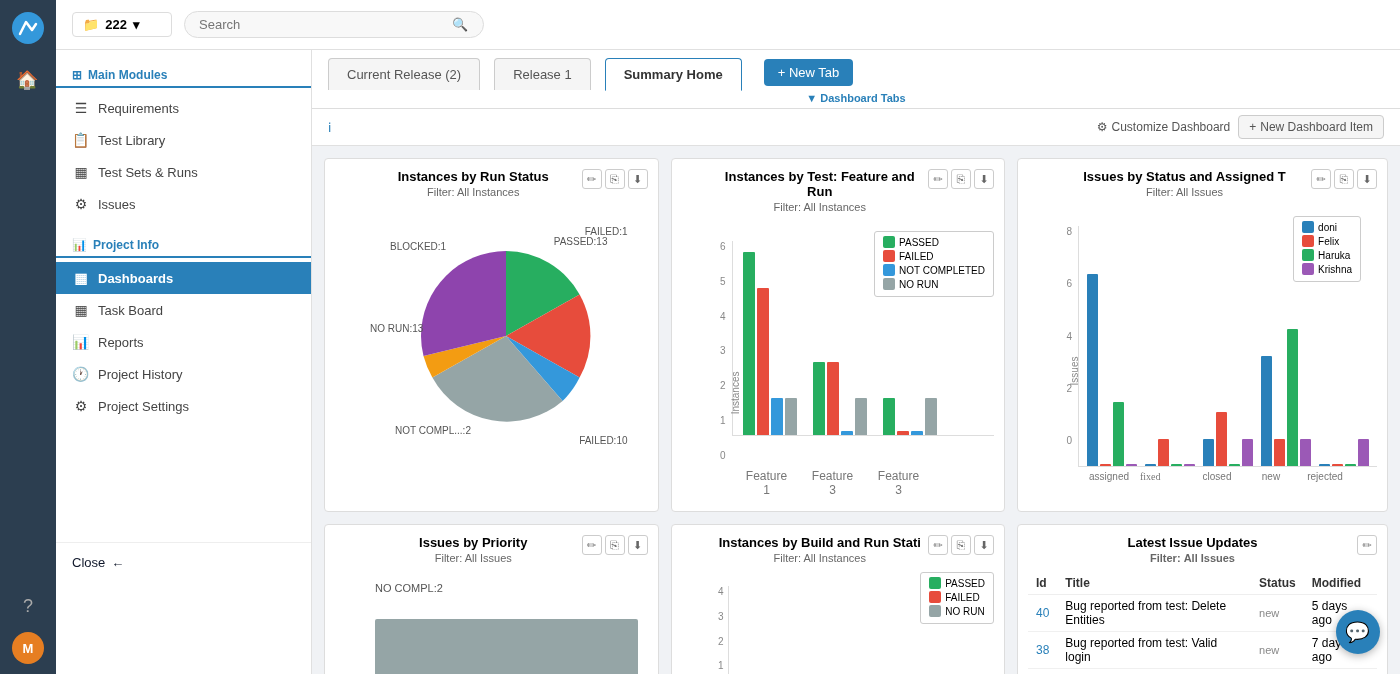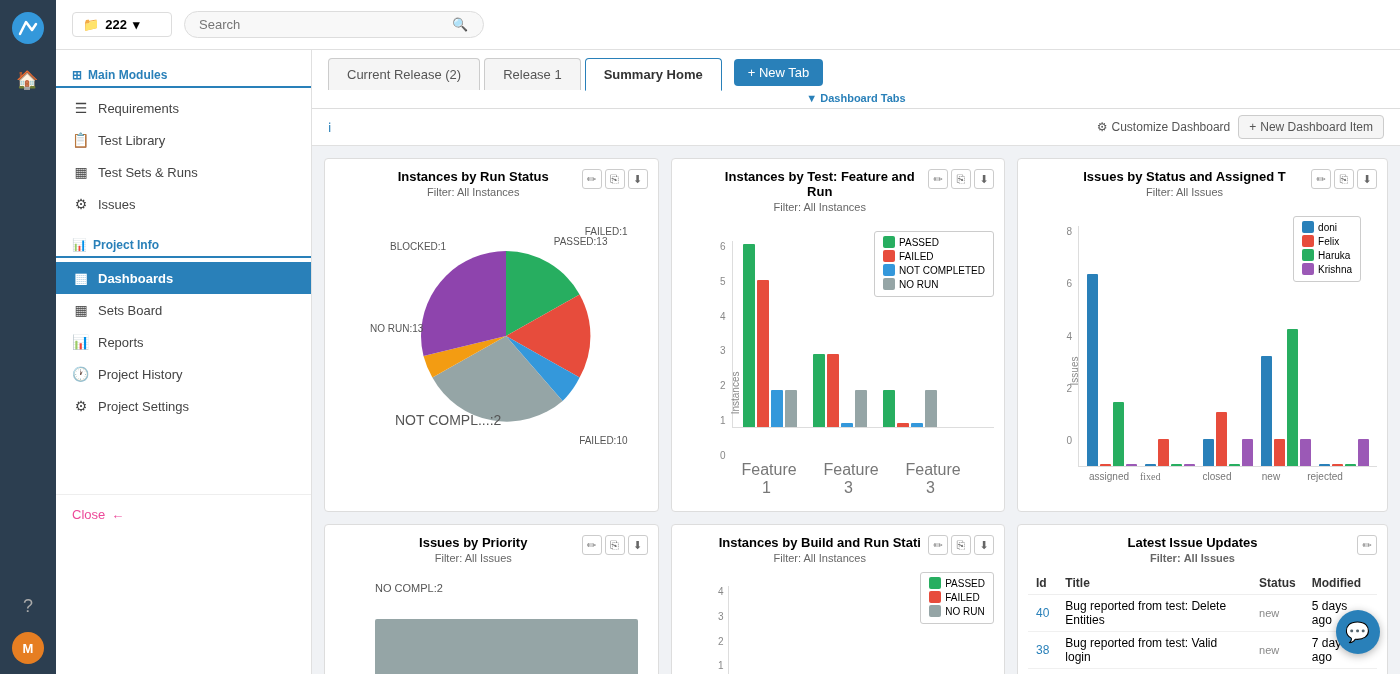--- a/index.html
+++ b/index.html
@@ -185,46 +185,46 @@
         <div class="project-info-title">
           <span>📊</span>
           <span>Project Info</span>
         </div>
         <div class="sidebar-item active">
           <span class="item-icon">▦</span>
           <span>Dashboards</span>
         </div>
         <div class="sidebar-item">
           <span class="item-icon">▦</span>
-          <span>Sets Board</span>
+          <span>Task Board</span>
         </div>
         <div class="sidebar-item">
           <span class="item-icon">📊</span>
           <span>Reports</span>
         </div>
         <div class="sidebar-item">
           <span class="item-icon">🕐</span>
           <span>Project History</span>
         </div>
         <div class="sidebar-item">
           <span class="item-icon">⚙</span>
           <span>Project Settings</span>
         </div>
       </div>
 
-      <div style="margin-top: 72px; padding: 12px 16px; border-top: 1px solid #eee; display: flex; align-items: center; gap: 6px; cursor: pointer; color: #ec4899;">
+      <div style="margin-top: 120px; padding: 12px 16px; border-top: 1px solid #eee; display: flex; align-items: center; gap: 6px; cursor: pointer; color: #0f172a;">
         <span>Close</span>
         <span>←</span>
       </div>
     </div>
 
     <div class="dashboard-area">
 
       <div style="background:white; border-bottom:1px solid #ddd;">
-        <div style="display:flex; align-items:flex-end; padding: 8px 16px 0; gap: 2px;">
+        <div style="display:flex; align-items:flex-end; padding: 8px 16px 0; gap: 12px;">
           <div class="tab">Current Release (2)</div>
           <div class="tab">Release 1</div>
           <div class="tab active">Summary Home</div>
           <div class="tab-new">+ New Tab</div>
         </div>
         <div class="tabs-label-row">
           <span style="color:#2980b9;">▼</span>&nbsp;
           <span>Dashboard Tabs</span>
         </div>
       </div>
@@ -270,21 +270,21 @@
               <path d="M0,0 L-73.6,41.5 A85,85 0 0,1 -82.5,20 Z" fill="#f39c12"></path>
 
               <path d="M0,0 L-82.5,20 A85,85 0 0,1 -85,0 Z" fill="#8e44ad"></path>
 
               <path d="M0,0 L-85,0 A85,85 0 0,1 0,-85 Z" fill="#8e44ad"></path>
             </svg>
 
             <div style="position:absolute; top:20px; right:20px; font-size:10px; color:#555;">FAILED:1</div>
             <div style="position:absolute; top:35px; left:25px; font-size:10px; color:#555;">BLOCKED:1</div>
             <div style="position:absolute; top:45%; left:5px; font-size:10px; color:#555;">NO RUN:13</div>
-            <div style="position:absolute; bottom:38px; left:30px; font-size:14px; color:#555;">NOT COMPL...:2</div>
+            <div style="position:absolute; bottom:30px; left:30px; font-size:10px; color:#555;">NOT COMPL...:2</div>
             <div style="position:absolute; bottom:20px; right:20px; font-size:10px; color:#555;">FAILED:10</div>
             <div style="position:absolute; top:30px; right:40px; font-size:10px; color:#555;">PASSED:13</div>
           </div>
         </div>
 
         <div class="chart-card chart-wrapper">
           <div style="display:flex; justify-content:space-between; align-items:flex-start;">
             <div style="flex:1;">
               <div class="chart-title">Instances by Test: Feature and Run</div>
               <div class="chart-filter">Filter: All Instances</div>
@@ -343,21 +343,21 @@
                   <div style="width:12px;height:37px;background:#95a5a6;border-radius:1px 1px 0 0;"></div>
                 </div>
 
                 <div style="display:flex;align-items:flex-end;gap:2px;">
                   <div style="width:12px;height:37px;background:#27ae60;border-radius:1px 1px 0 0;"></div>
                   <div style="width:12px;height:4px;background:#e74c3c;border-radius:1px 1px 0 0;"></div>
                   <div style="width:12px;height:4px;background:#3498db;border-radius:1px 1px 0 0;"></div>
                   <div style="width:12px;height:37px;background:#95a5a6;border-radius:1px 1px 0 0;"></div>
                 </div>
               </div>
-              <div style="display:flex;gap:32px;padding:4px 10px;font-size:16px;color:#777;margin-top:29px;">
+              <div style="display:flex;gap:16px;padding:4px 10px;font-size:12px;color:#777;margin-top:29px;">
                 <span style="width:50px;text-align:center;">Feature 1</span>
                 <span style="width:50px;text-align:center;">Feature 3</span>
                 <span style="width:50px;text-align:center;">Feature 3</span>
               </div>
               <div style="position:absolute;left:-18px;top:50%;transform:rotate(-90deg) translateX(-50%);font-size:10px;color:#888;white-space:nowrap;">Instances</div>
             </div>
           </div>
         </div>
 
         <div class="chart-card chart-wrapper">

